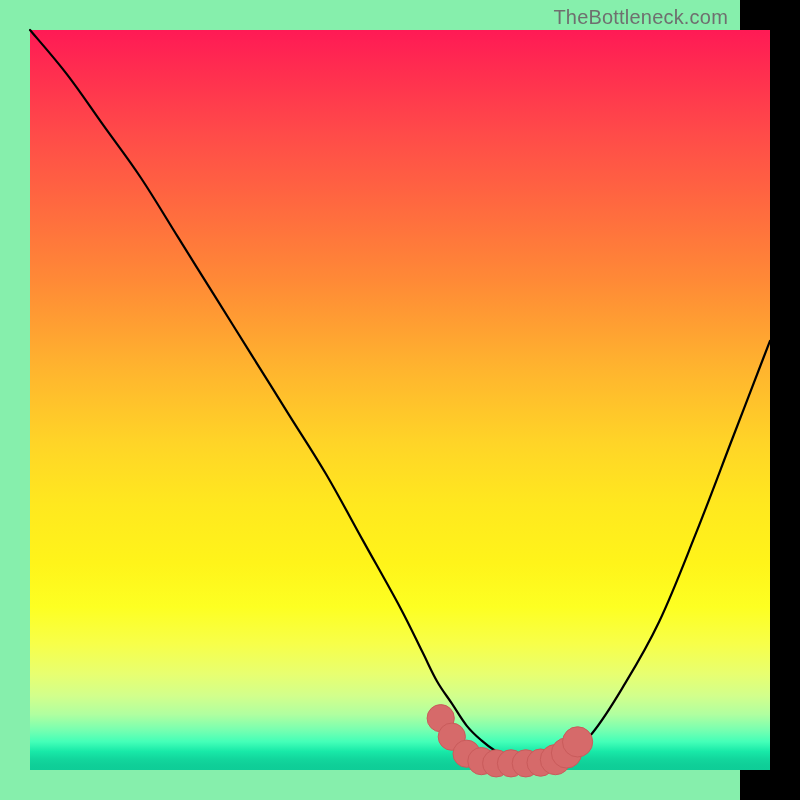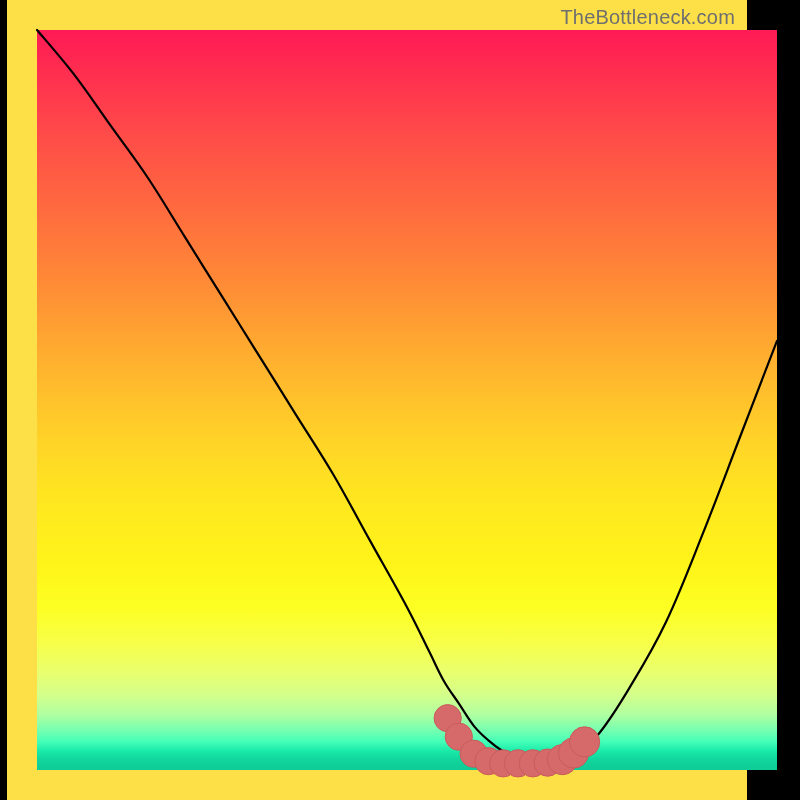--- a/index.html
+++ b/index.html
@@ -6,25 +6,25 @@
     margin: 0;
     padding: 0;
     width: 800px;
     height: 800px;
     background: #000;
     overflow: hidden;
     font-family: Arial, Helvetica, sans-serif;
   }
   .frame {
     position: absolute;
-    left: 7px;
+    left: 0;
     top: 0;
     width: 740px;
     height: 800px;
-    background: #fde047;
+    background: #86efac;
   }
   .plot-area {
     position: absolute;
     left: 30px;
     top: 30px;
     width: 740px;
     height: 740px;
     
     background: linear-gradient(
       to bottom,

